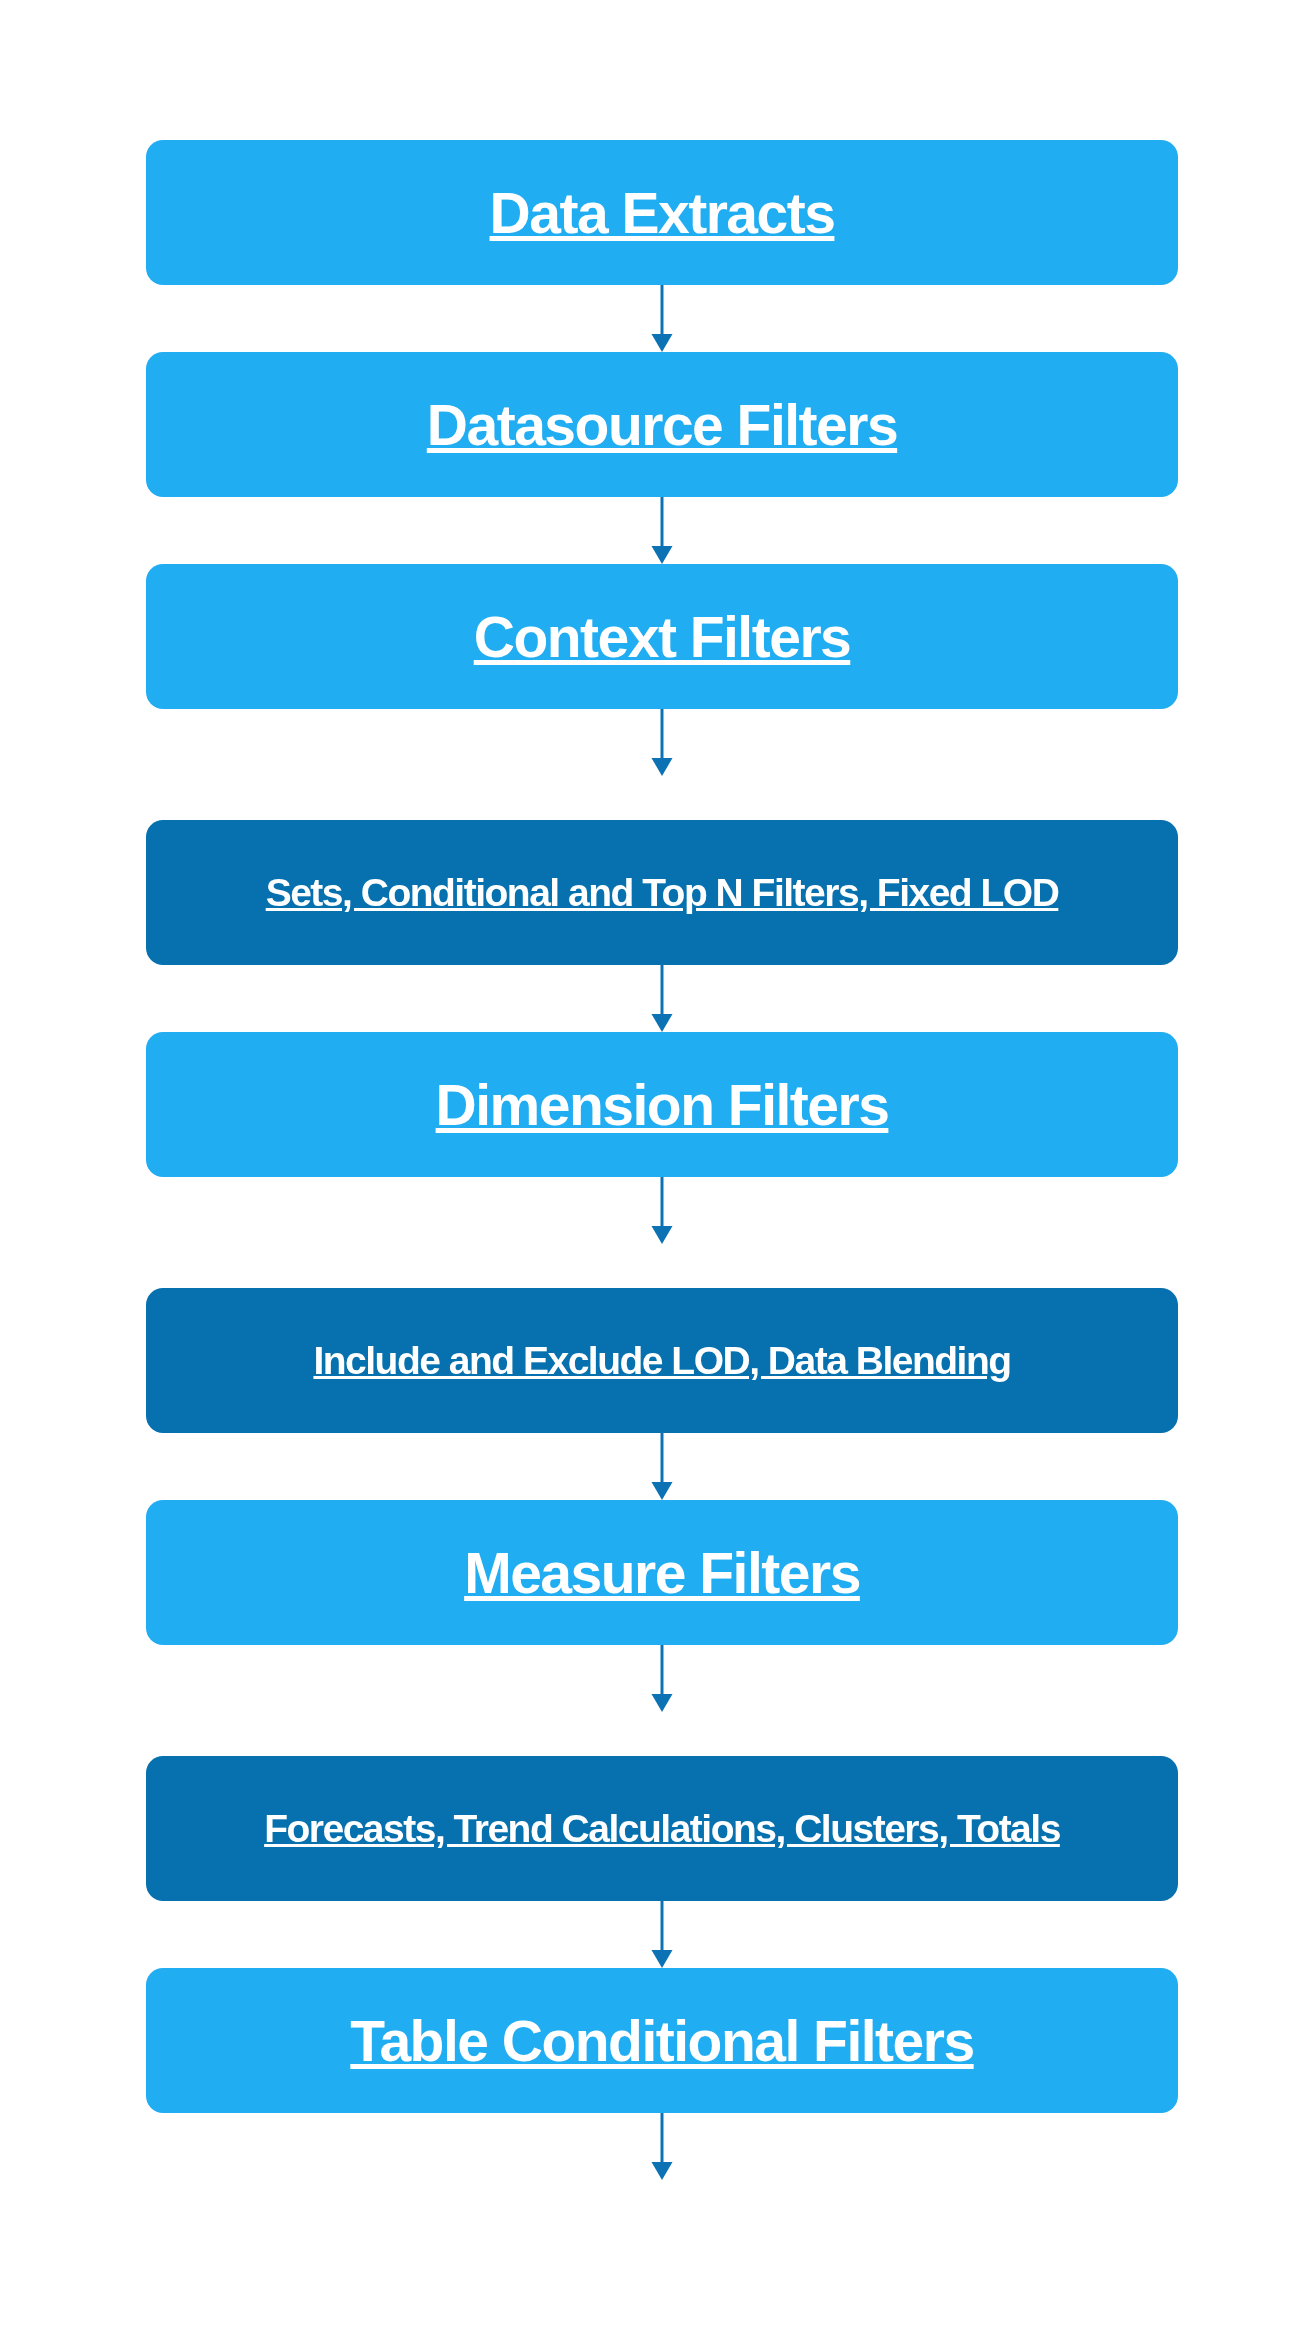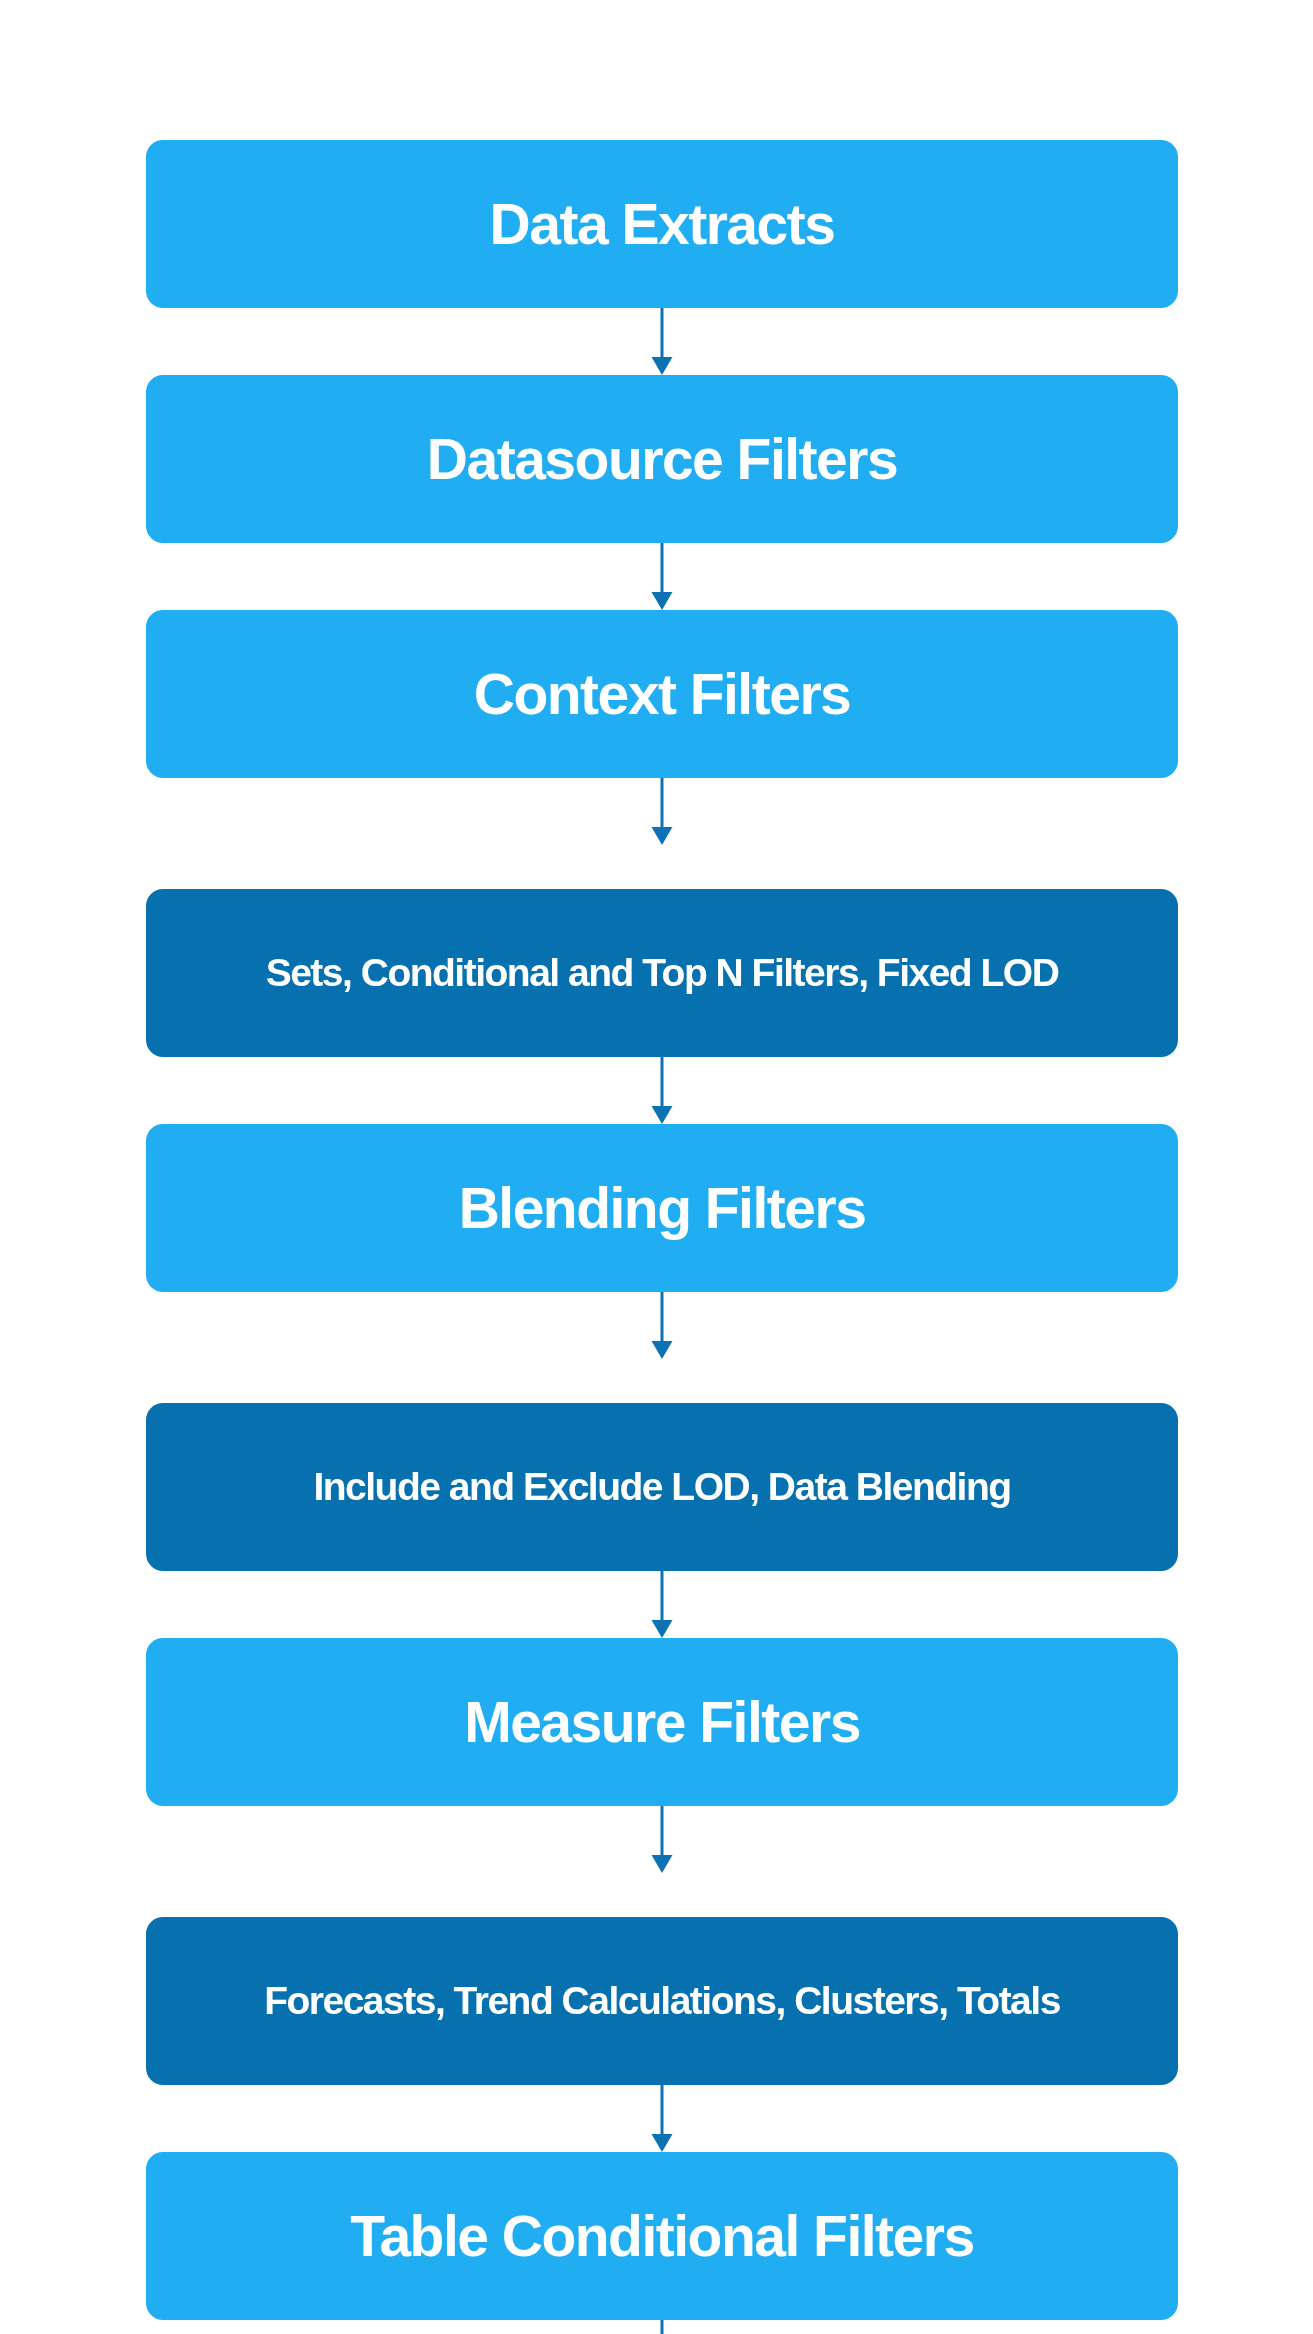--- a/index.html
+++ b/index.html
@@ -17,31 +17,32 @@
   }
   .flow {
     position: absolute;
     left: 146px;
     top: 140px;
     width: 1032px;
     display: flex;
     flex-direction: column;
   }
   .step-box {
-    height: 168px;
+    height: 145px;
     border-radius: 17px;
     display: flex;
     align-items: center;
     justify-content: center;
     text-align: center;
     color: var(--text, #ffffff);
     font-weight: 700;
     font-stretch: condensed;
     padding: 0 20px;
     box-sizing: border-box;
+    text-decoration: underline;
   }
   .step-box.light {
     background: var(--light, #20adf2);
     font-size: 57px;
     letter-spacing: -1.5px;
   }
   .step-box.dark {
     background: var(--dark, #0671ae);
     font-size: 39px;
     letter-spacing: -1.5px;
@@ -100,21 +101,21 @@
   </div>
 
   <div class="arrow">
     <svg width="24" height="67" viewBox="0 0 24 67">
       <line x1="12" y1="0" x2="12" y2="51" stroke="var(--arrow)" stroke-width="3"></line>
       <polygon points="1.5,49 22.5,49 12,67" fill="var(--arrow)"></polygon>
     </svg>
   </div>
 
   <div class="step-box light">
-    <span class="step-label">Blending Filters</span>
+    <span class="step-label">Dimension Filters</span>
   </div>
 
   <div class="arrow">
     <svg width="24" height="67" viewBox="0 0 24 67">
       <line x1="12" y1="0" x2="12" y2="51" stroke="var(--arrow)" stroke-width="3"></line>
       <polygon points="1.5,49 22.5,49 12,67" fill="var(--arrow)"></polygon>
     </svg>
   </div>
 
   <div class="step-box dark">

